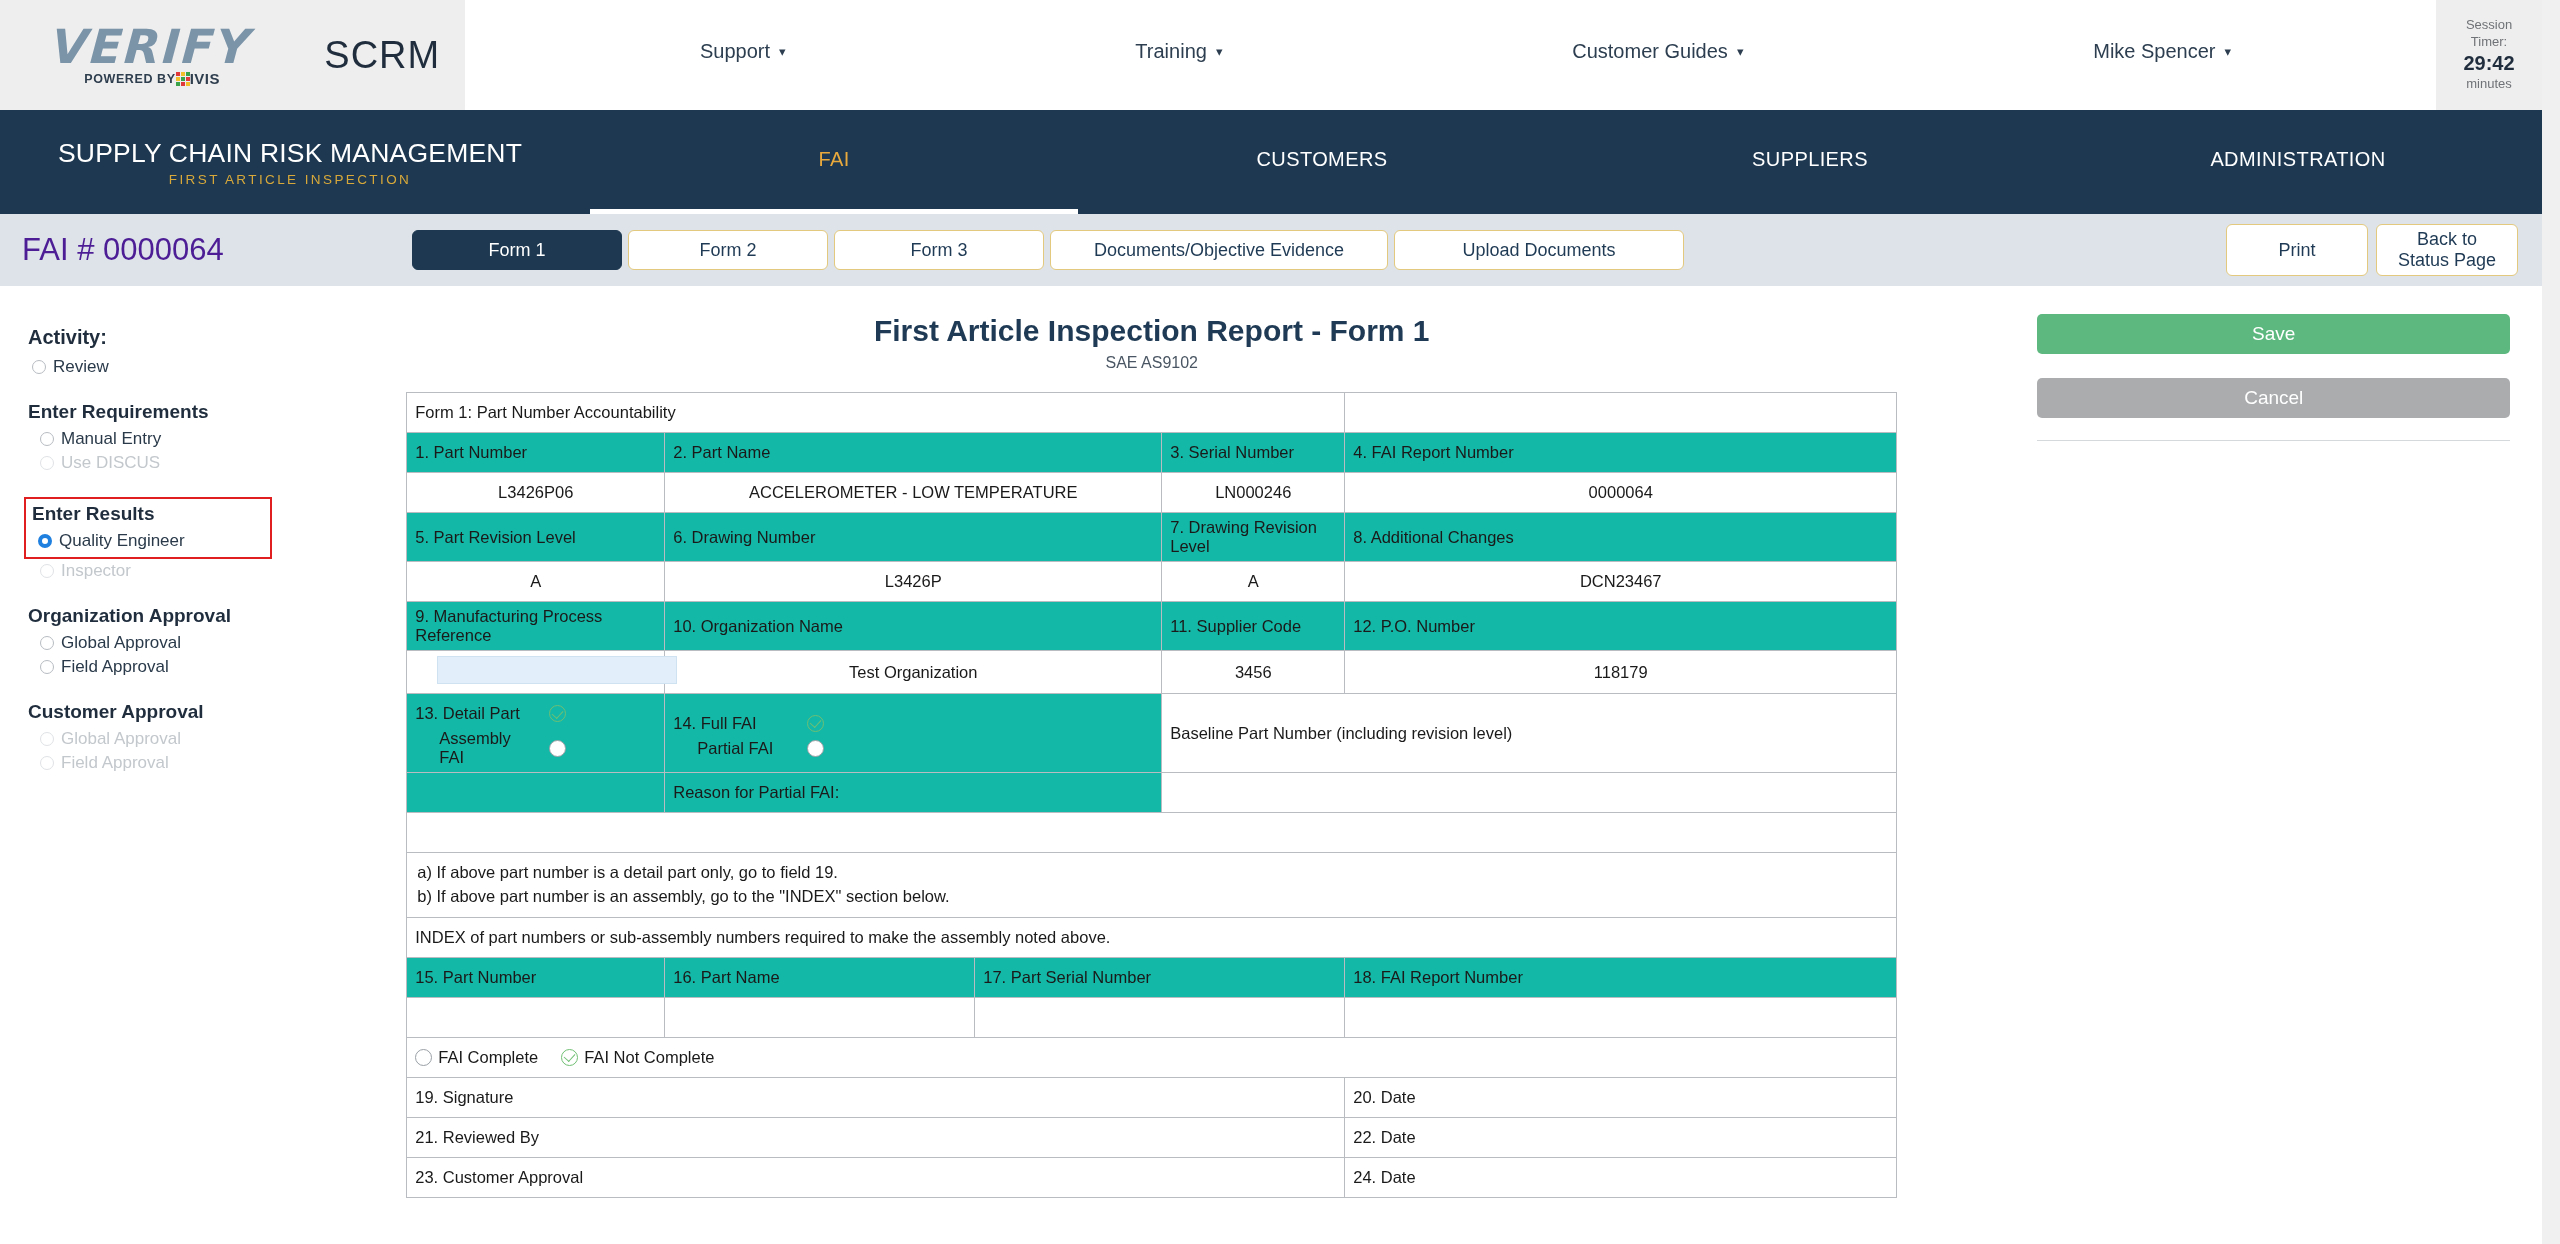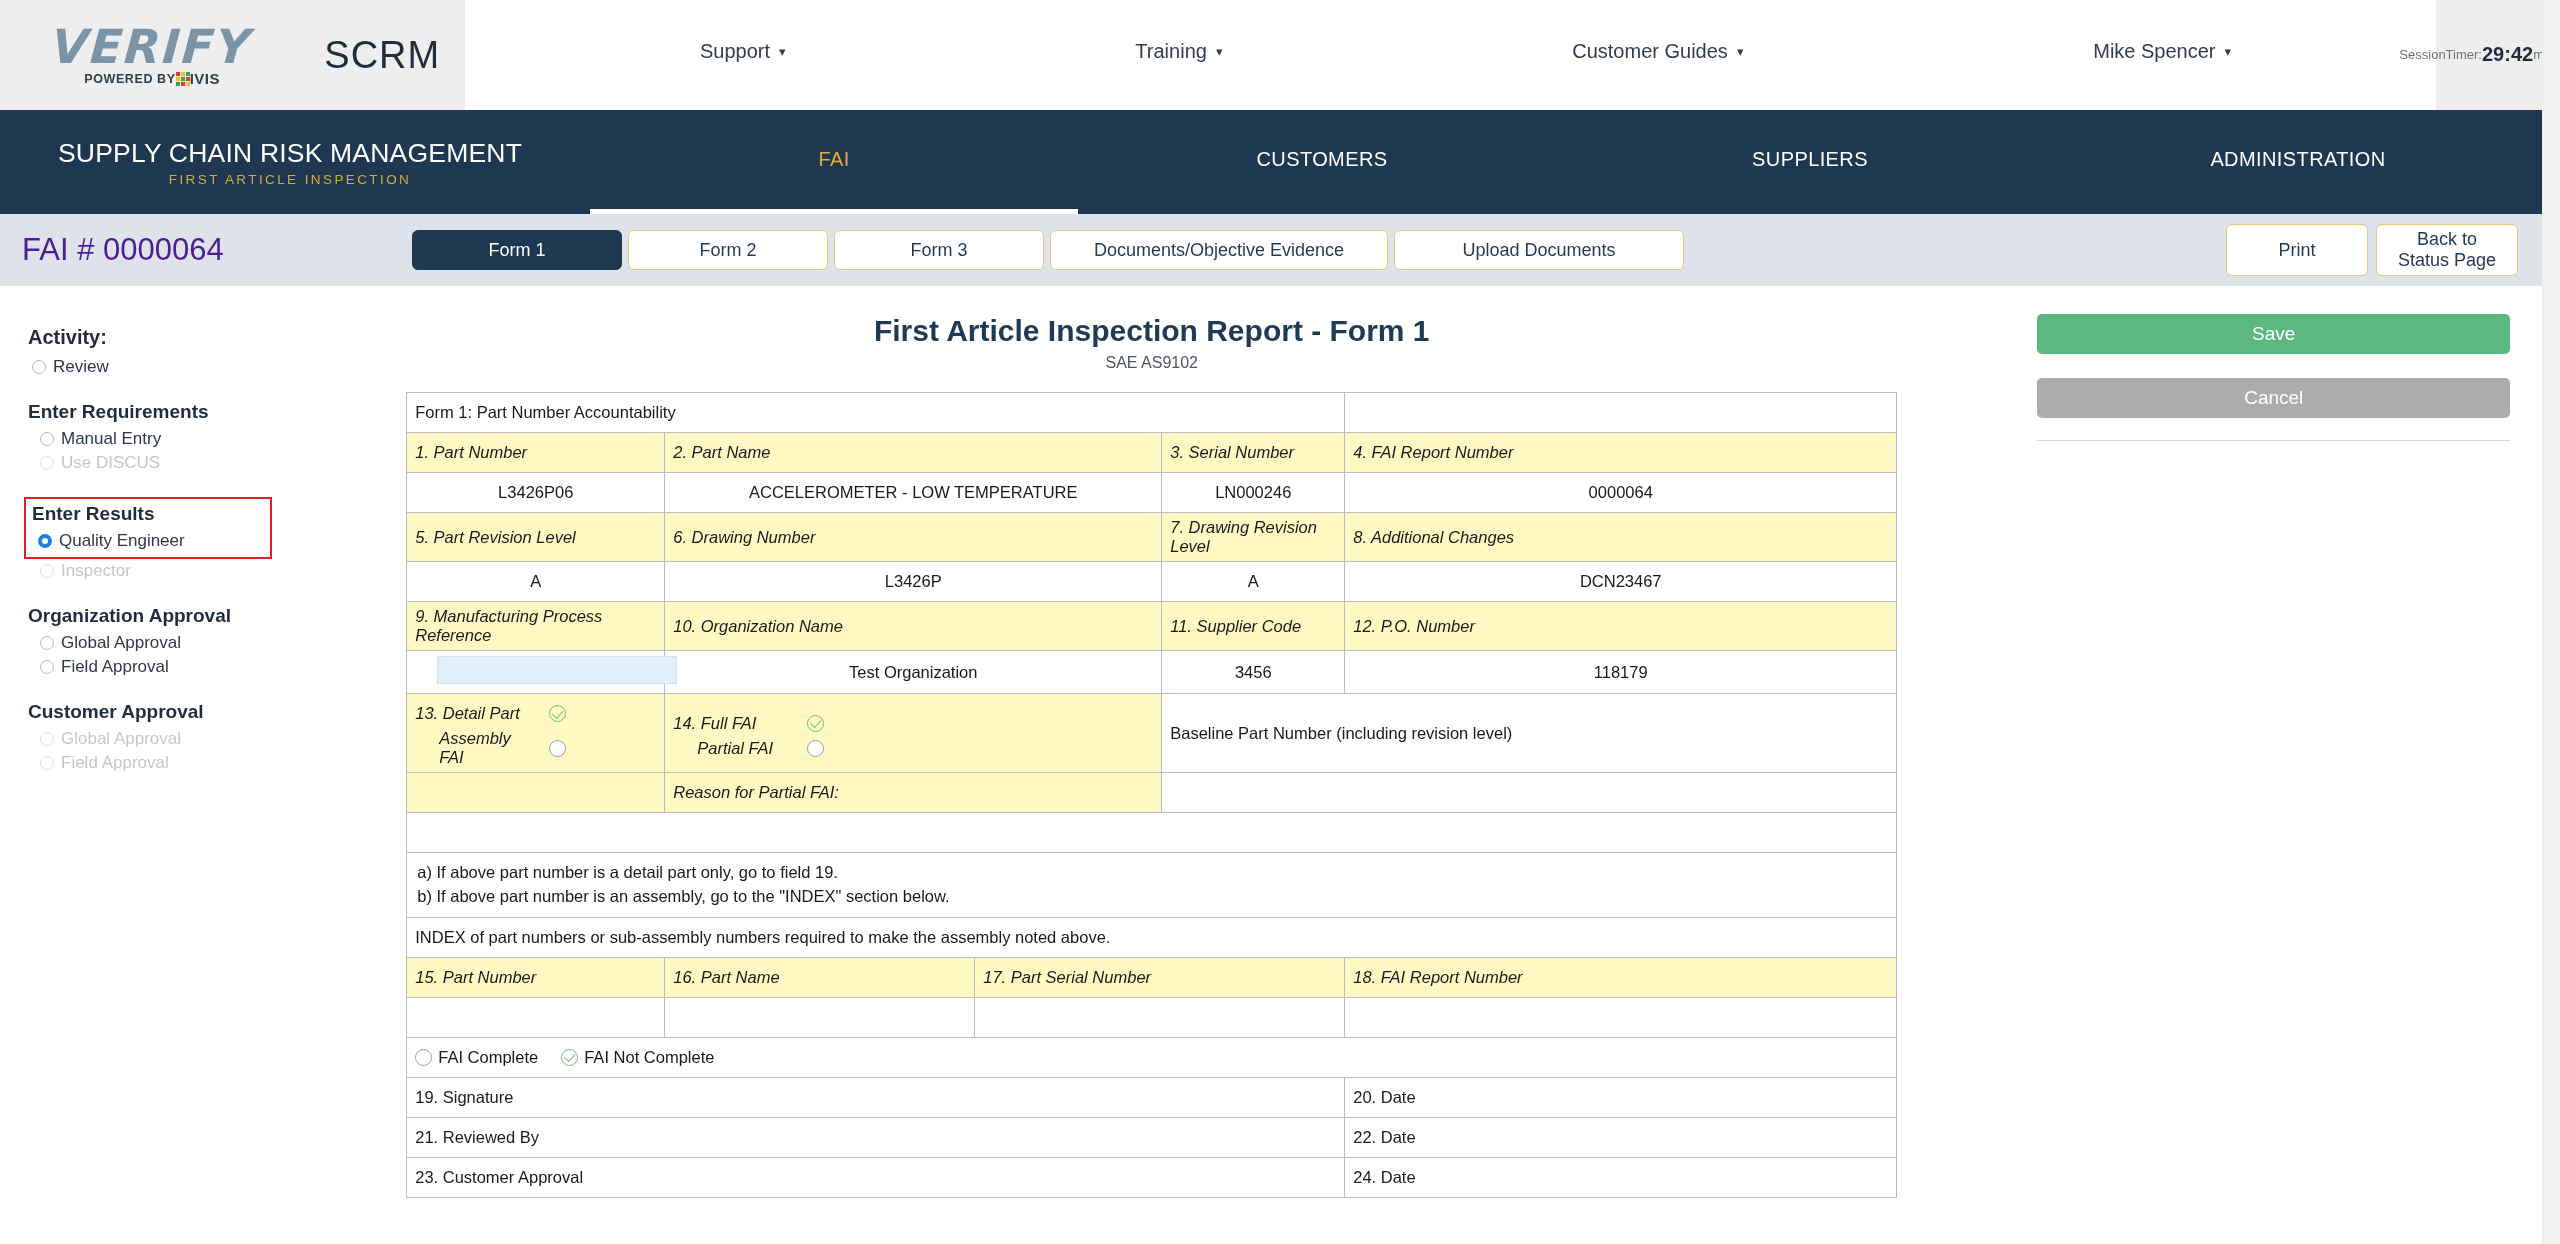--- a/index.html
+++ b/index.html
@@ -67,21 +67,21 @@
   .topnav-item {
     font-size: 20px;
     color: #2c3e50;
     display: flex; align-items: center; gap: 9px;
     cursor: pointer;
   }
   .caret { font-size: 13px; color: #2c3e50; }
   .session-box {
     width: 106px;
     background: #eeeeee;
-    display: flex; flex-direction: row;
+    display: flex; flex-direction: column;
     align-items: center; justify-content: center;
     line-height: 1.28;
   }
   .session-lbl { font-size: 13px; color: #6f7276; }
   .session-time { font-size: 20px; font-weight: bold; color: #1f2d3d; }
   .session-unit { font-size: 13px; color: #6f7276; }
 
   
   .navy {
     height: 104px;
@@ -215,21 +215,21 @@
     table-layout: fixed;
     font-size: 16.5px;
     color: #1a1a1a;
   }
   table.f1 td {
     border: 1px solid #b9bdc1;
     height: 40px;
     padding: 5px 8px;
     vertical-align: middle;
   }
-  td.lbl { background: #fef9c3; font-style: italic; }
+  td.lbl { background: #14b8a6; }
   td.val { text-align: center; background: #ffffff; }
   td.blank { background: #ffffff; }
   .spacer-row td { border: none; height: 22px; background: #fff; }
 
   .tbox {
     height: 28px; width: 240px;
     background: #e2effa;
     border: 1px solid #cfe2f2;
     display: inline-block;
     margin-left: 22px;

